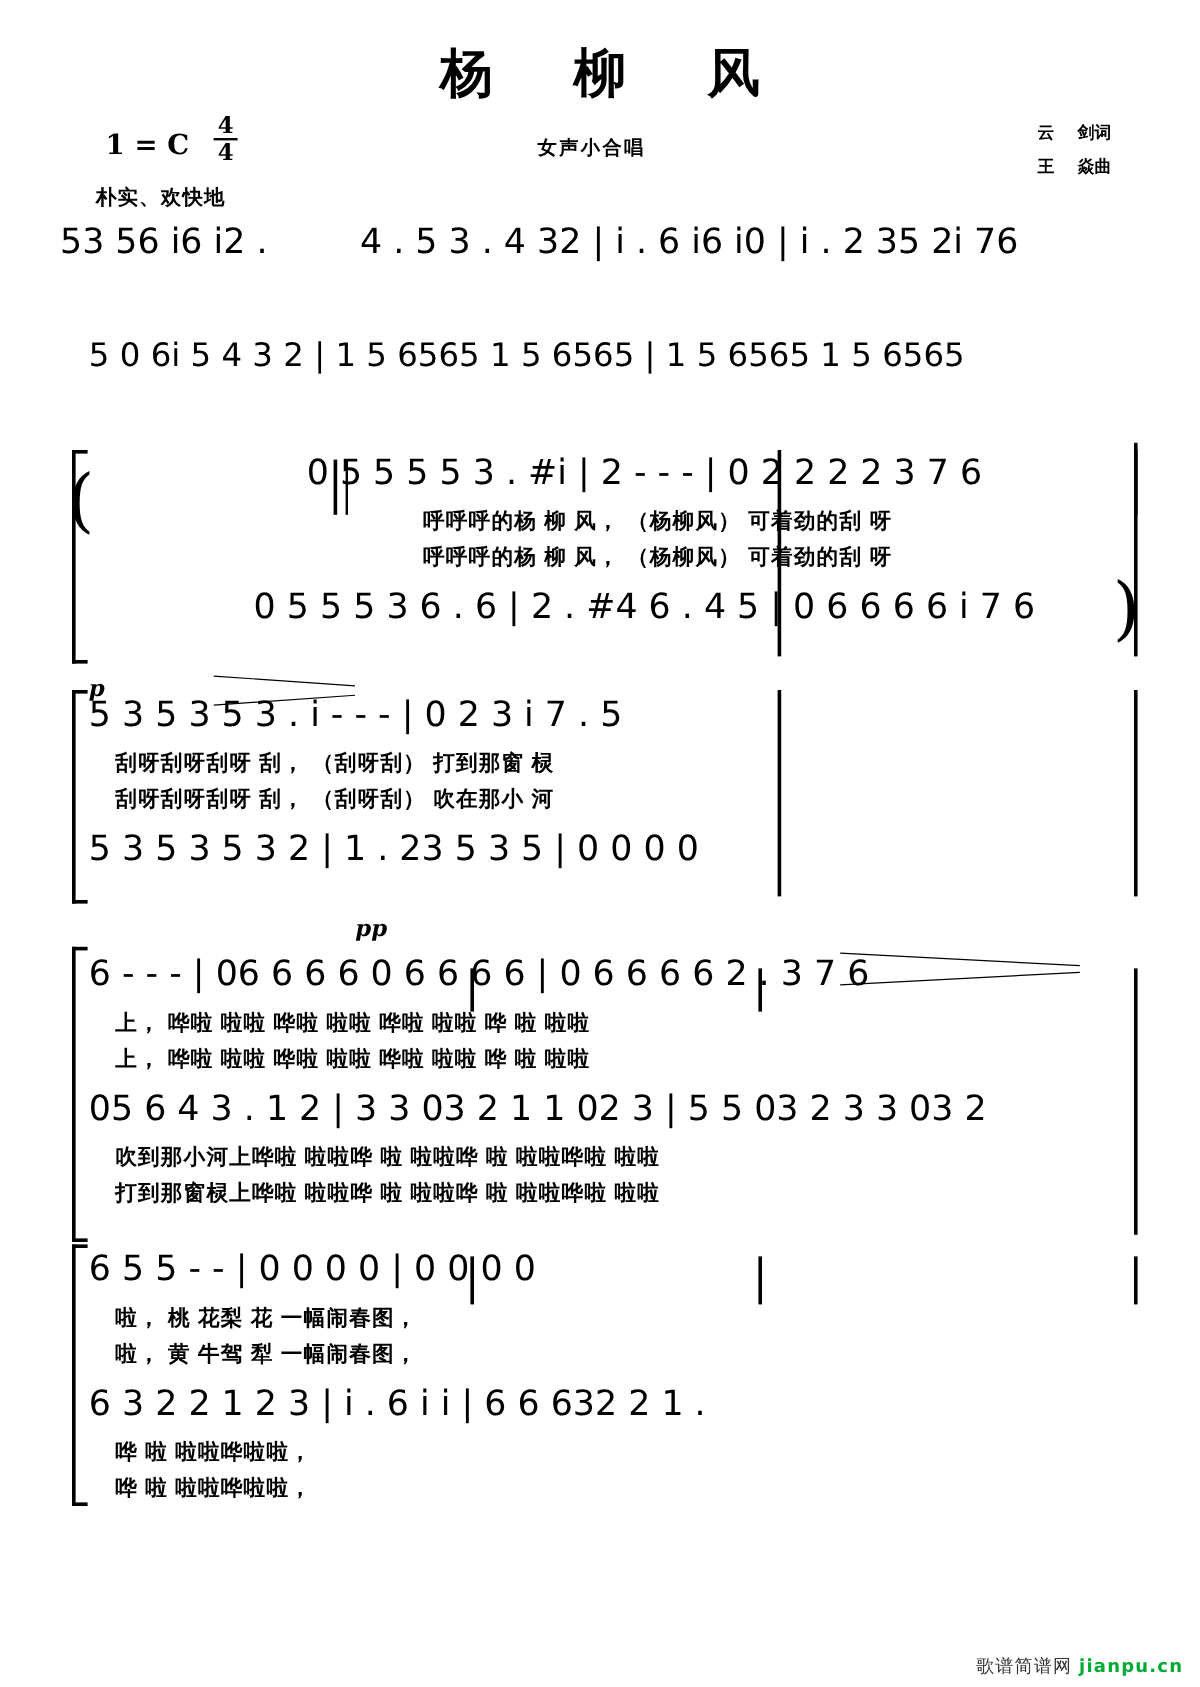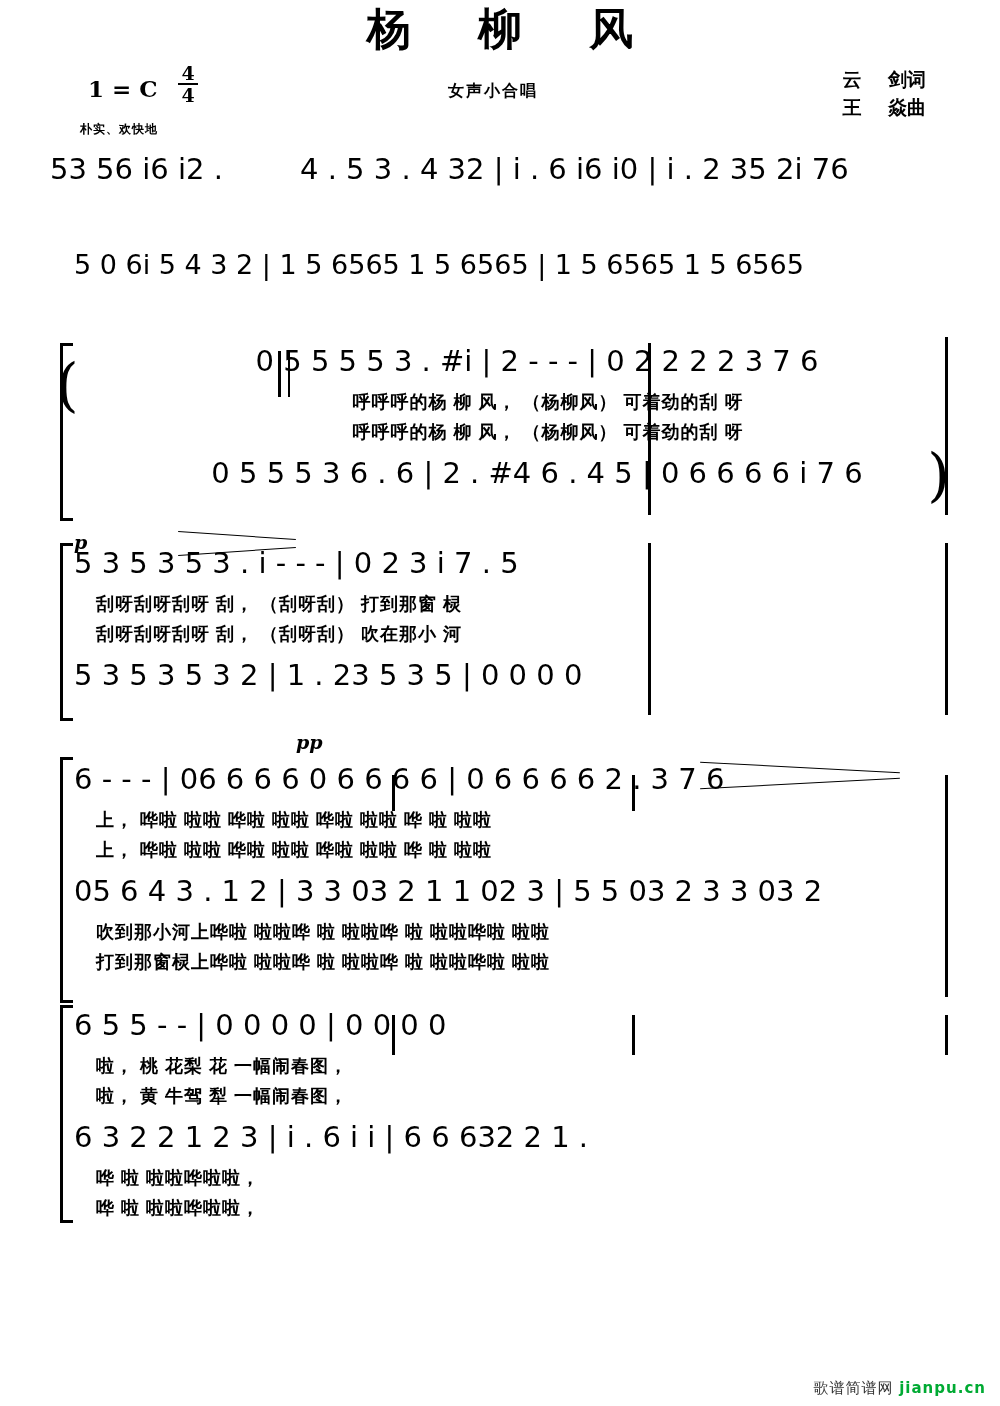--- a/index.html
+++ b/index.html
@@ -13,21 +13,21 @@
   }
   .sheet{position:relative;width:1000px;height:1406px;}
 
   
   .title{
     text-align:center;
     font-family:"DejaVu Serif","Liberation Serif",serif;
     font-weight:bold;
     font-size:44px;
     letter-spacing:26px;
-    padding-top:0;
+    padding-top:32px;
     padding-left:26px;
   }
   .meta{position:relative;height:78px;}
   .key-sig{
     position:absolute;left:88px;top:16px;
     font-family:"DejaVu Serif","Liberation Serif",serif;
     font-weight:bold;font-size:23px;
   }
   .timesig{
     position:absolute;left:178px;top:6px;
@@ -37,28 +37,28 @@
   }
   .timesig .num{display:block;}
   .timesig .bar{display:block;width:20px;height:2px;background:#000;margin:2px auto;}
   .timesig .den{display:block;}
   .subtitle{
     position:absolute;left:448px;top:22px;
     font-weight:bold;font-size:16px;letter-spacing:2px;
   }
   .credits{
     position:absolute;right:74px;top:6px;
-    font-weight:bold;font-size:19px;line-height:28px;
+    font-weight:bold;font-size:14px;line-height:28px;
     text-align:right;
     font-family:"DejaVu Serif","Liberation Serif",serif;
   }
   .credits .row{white-space:pre;}
   .expression{
     position:absolute;left:80px;top:62px;
-    font-weight:bold;font-size:12px;letter-spacing:1px;
+    font-weight:bold;font-size:17px;letter-spacing:1px;
   }
 
   
   .system{position:relative;margin:0 0 0 0;}
   .row{
     position:relative;
     font-family:"DejaVu Serif","Liberation Serif",serif;
     font-weight:bold;
     white-space:pre;
   }

